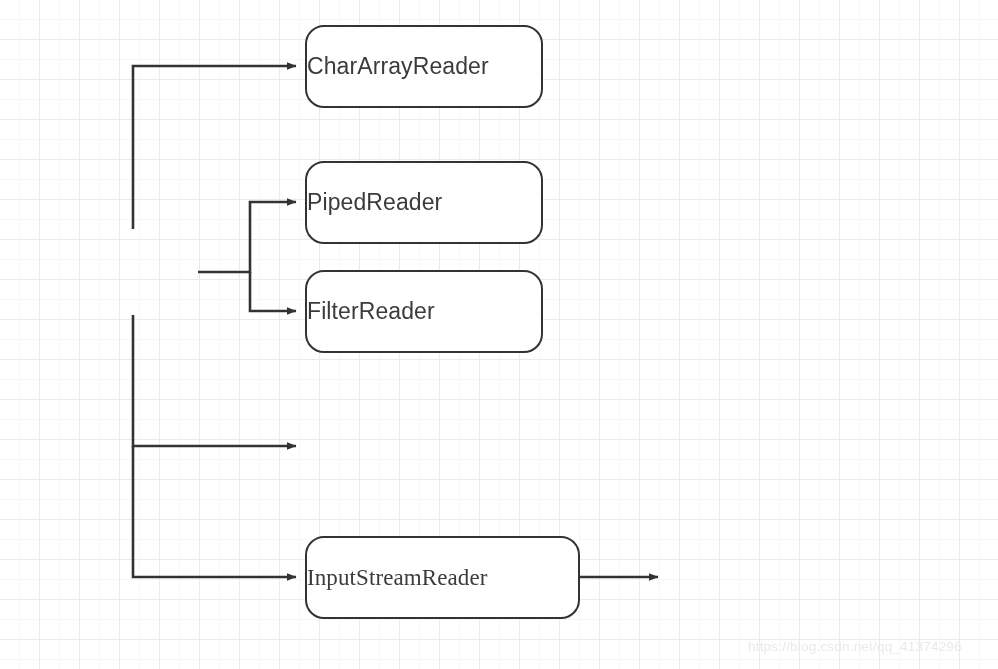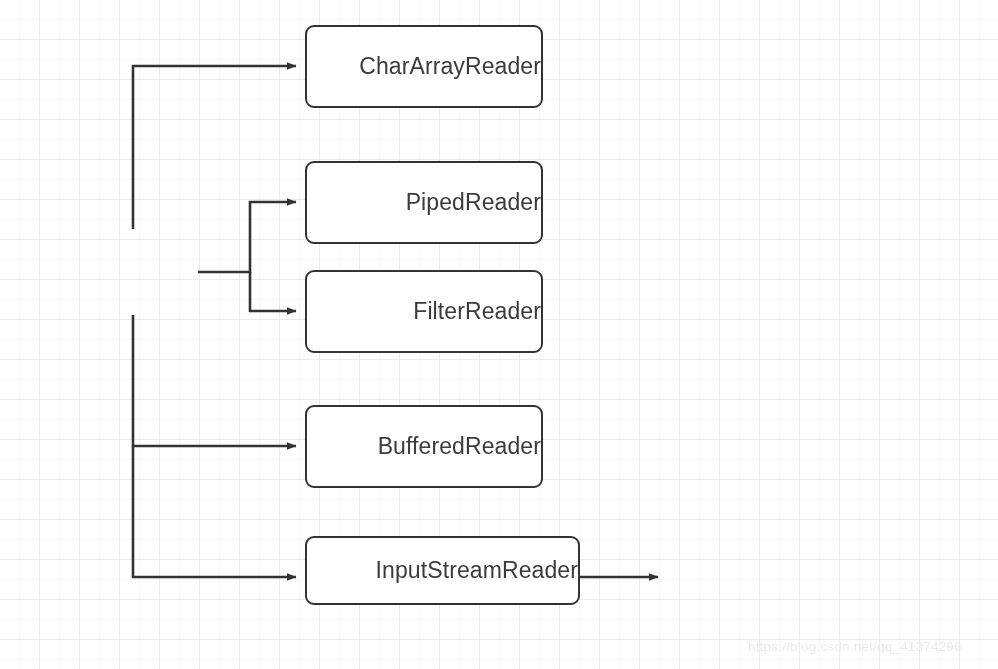--- a/index.html
+++ b/index.html
@@ -27,24 +27,24 @@
     left: 0;
     top: 0;
     width: 998px;
     height: 669px;
   }
   .node {
     position: absolute;
     box-sizing: border-box;
     background: #ffffff;
     border: 2.5px solid #333333;
-    border-radius: 9px;
+    border-radius: 19px;
     display: flex;
     align-items: center;
-    justify-content: flex-end;
+    justify-content: flex-start;
     color: #3b3b3b;
     font-size: 23px;
     font-family: "Liberation Sans", sans-serif;
     letter-spacing: 0.1px;
     white-space: nowrap;
   }
   .watermark {
     position: absolute;
     left: 748px;
     top: 639px;
@@ -83,24 +83,21 @@
   </div>
 
   <div class="node" style="left:305px; top:270px; width:238px; height:83px;">
     <span>FilterReader</span>
   </div>
 
   <div class="node" style="left:305px; top:161px; width:238px; height:83px;">
     <span>PipedReader</span>
   </div>
 
-  <div class="node" style="left:305px; top:405px; width:238px; height:83px;">
-    <span>BufferedReader</span>
-  </div>
 
-  <div class="node" style="left:305px; top:536px; width:275px; height:69px;">
+  <div class="node" style="left:305px; top:536px; width:275px; height:83px;font-family:Liberation Serif, serif;">
     <span>InputStreamReader</span>
   </div>
 
 
   <div class="watermark">https://blog.csdn.net/qq_41374296</div>
 
 </div>
 
 </body></html>

